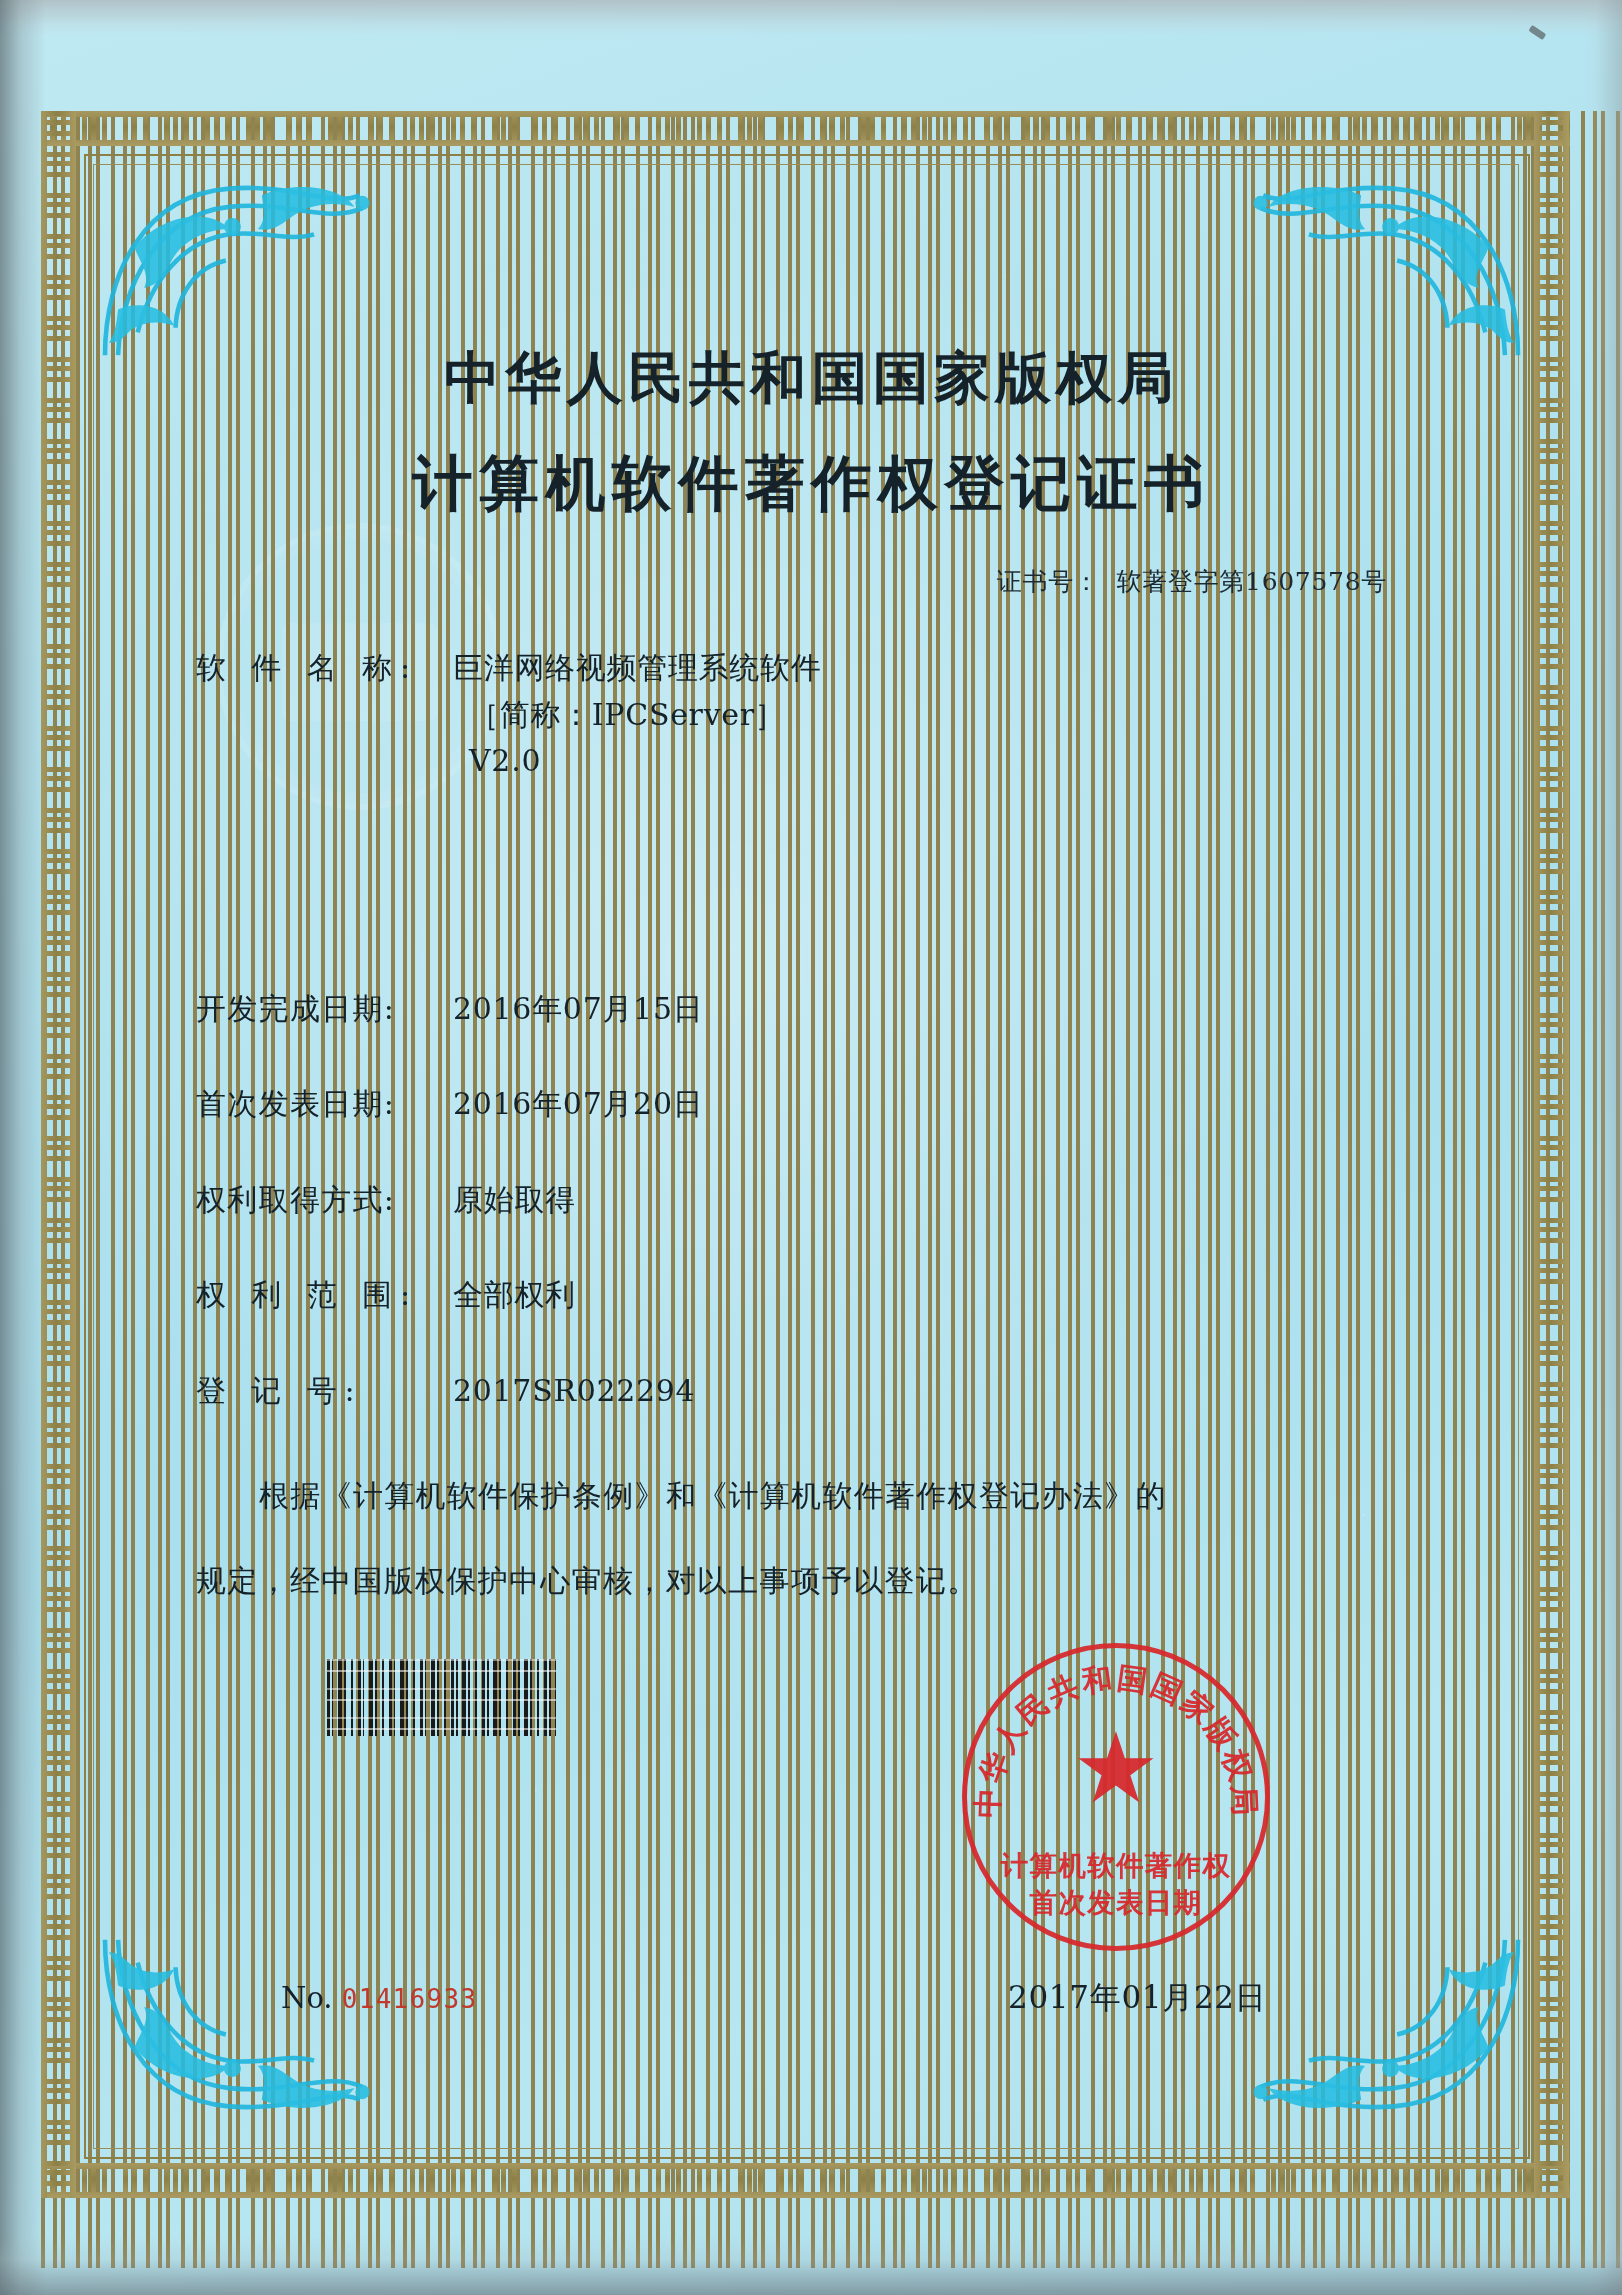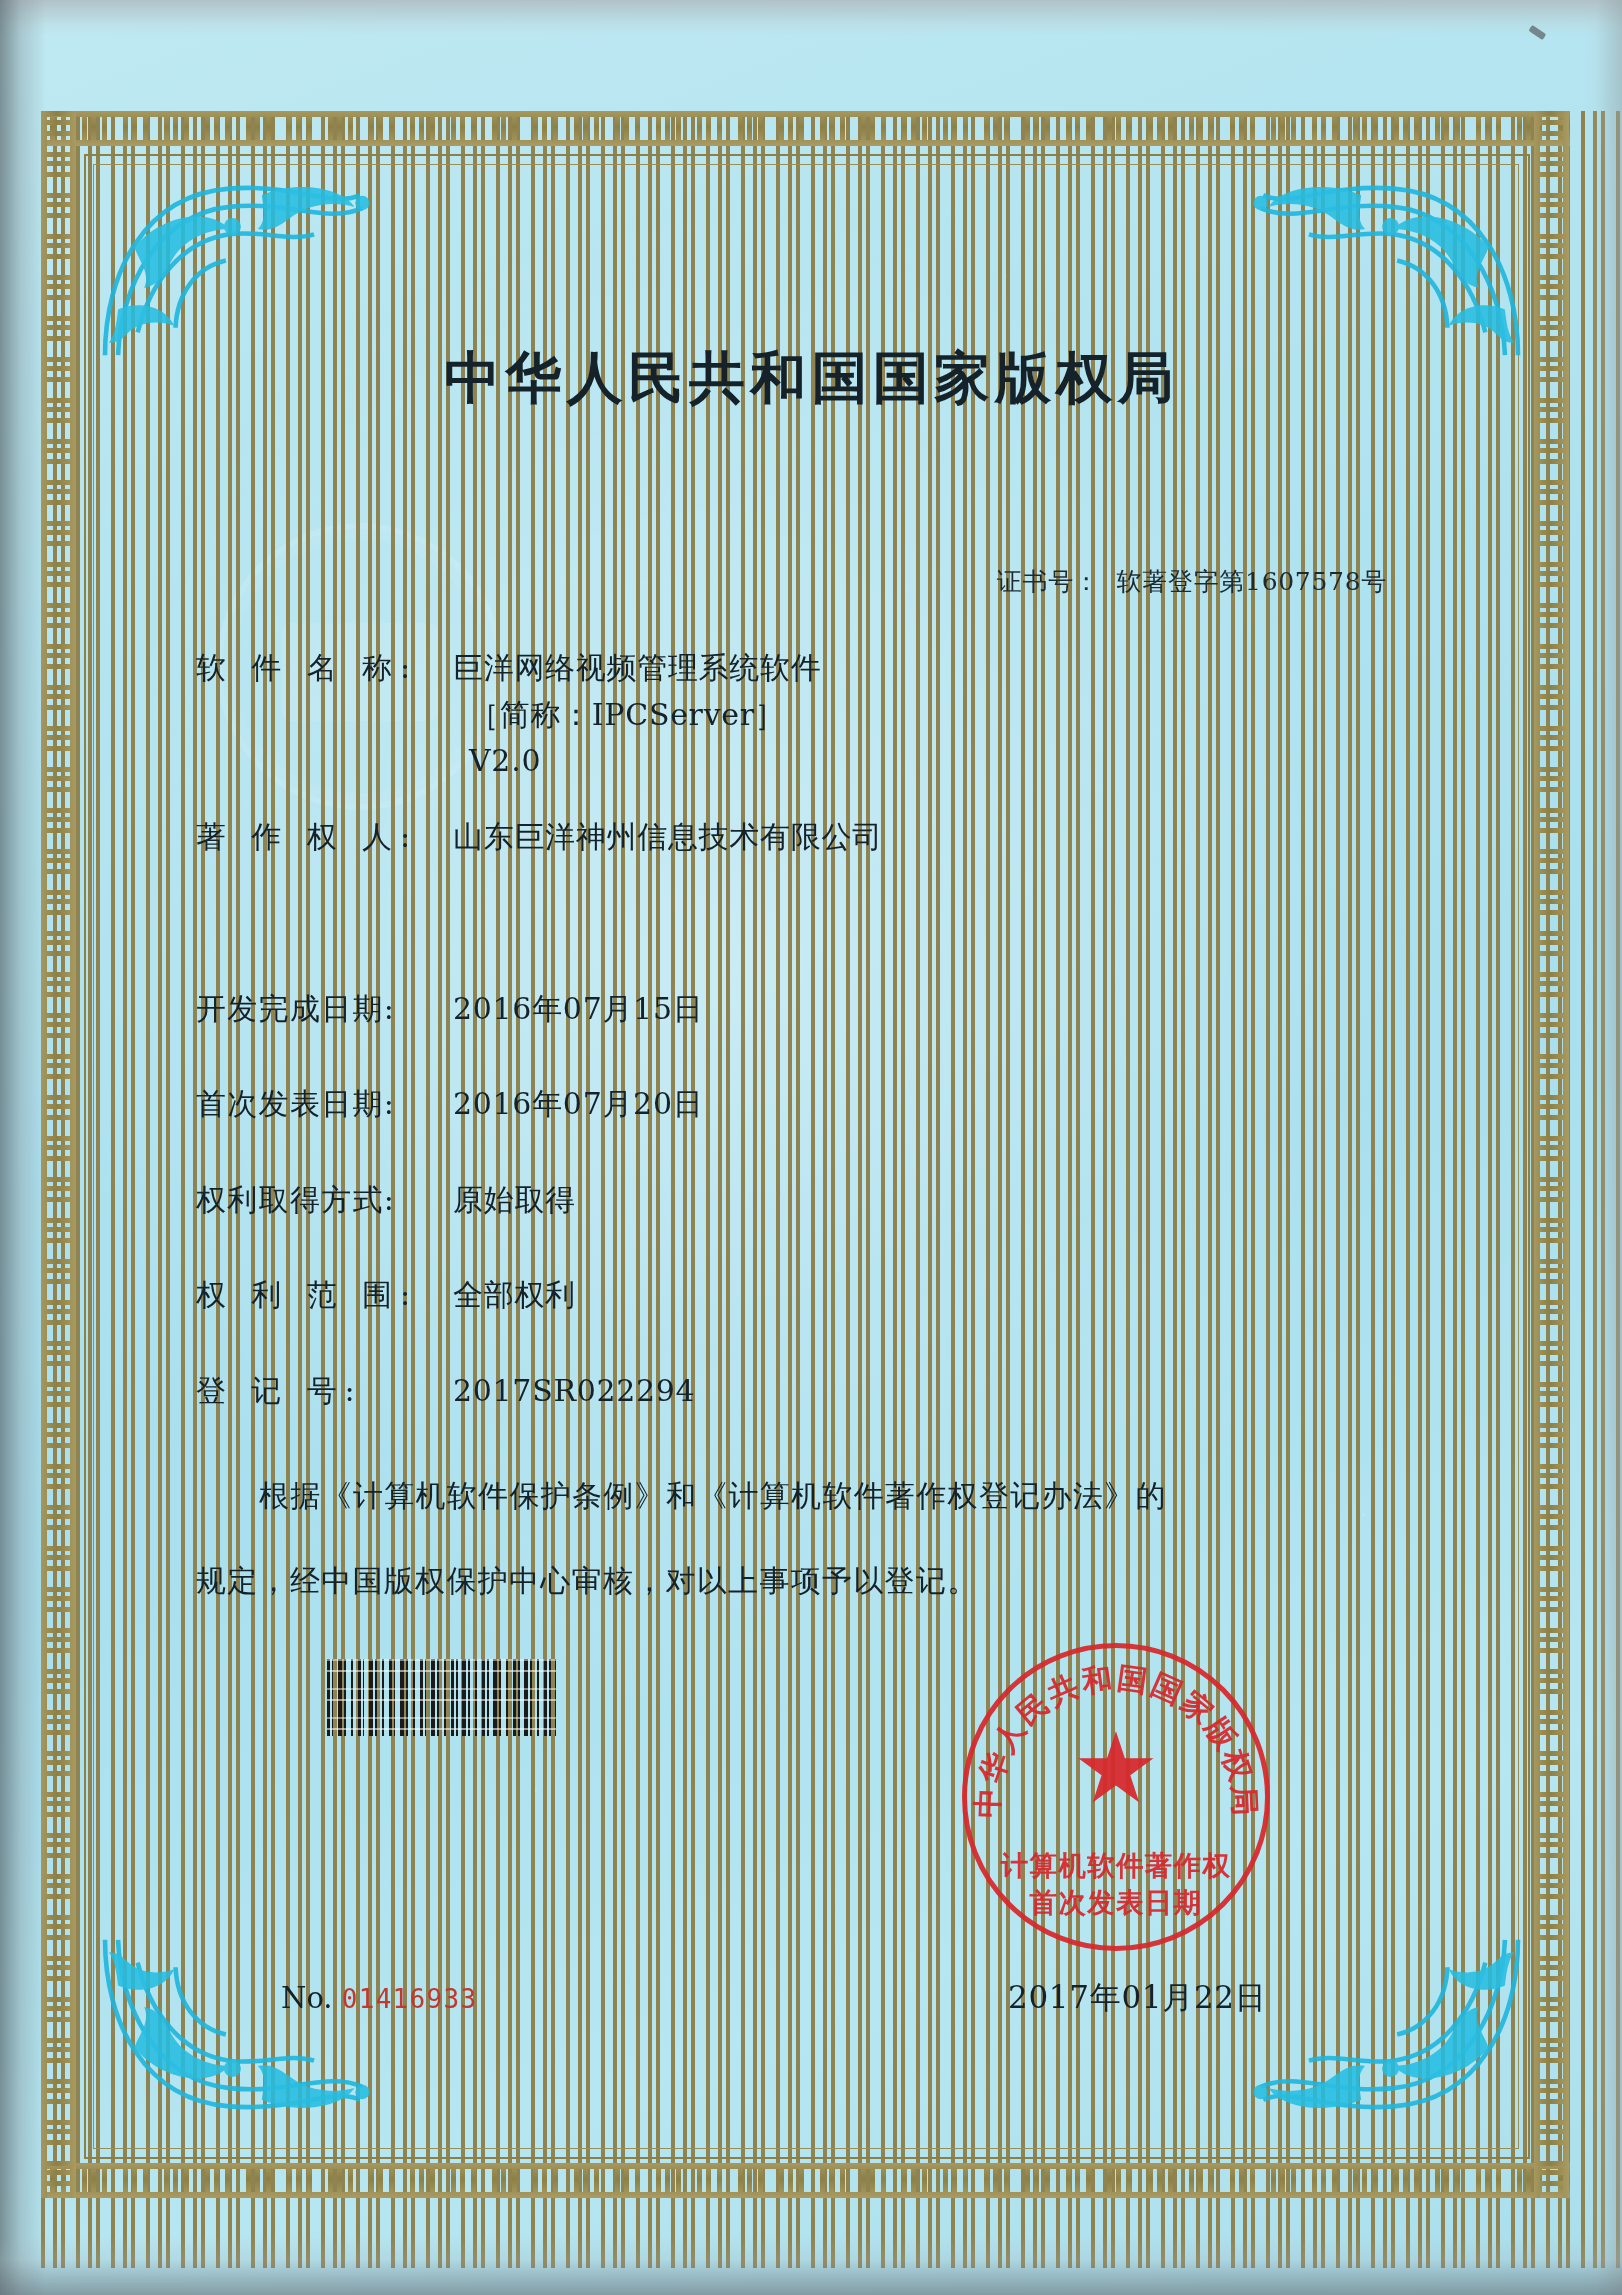--- a/index.html
+++ b/index.html
@@ -418,34 +418,32 @@
       <path d="M30,215 C64,200 104,212 116,240 C86,230 60,236 44,252 C36,260 28,266 16,266 C26,252 28,232 30,215 Z"></path>
       <circle cx="205" cy="88" r="13"></circle>
       <circle cx="404" cy="52" r="11"></circle>
     </g>
   </svg>
 
   <div class="watermark"></div>
 
   <div class="content">
     <div class="title-1">中华人民共和国国家版权局</div>
+    <div class="title-2">计算机软件著作权登记证书</div>
 
     <div class="cert-no">
       <span class="lbl">证书号：</span><span class="val">软著登字第1607578号</span>
     </div>
 
     <div class="field" style="top:641px">
       <span class="label">软 件 名 称:</span><span class="value">巨洋网络视频管理系统软件</span>
     </div>
     <div class="subvalue" style="top:688px">［简称：IPCServer］</div>
     <div class="subvalue" style="top:736px">V2.0</div>
 
-    <div class="field" style="top:810px">
-      <span class="label">著 作 权 人:</span><span class="value">山东巨洋神州信息技术有限公司</span>
-    </div>
 
     <div class="field" style="top:982px">
       <span class="label tight">开发完成日期:</span><span class="value">2016年07月15日</span>
     </div>
 
     <div class="field" style="top:1077px">
       <span class="label tight">首次发表日期:</span><span class="value">2016年07月20日</span>
     </div>
 
     <div class="field" style="top:1173px">

